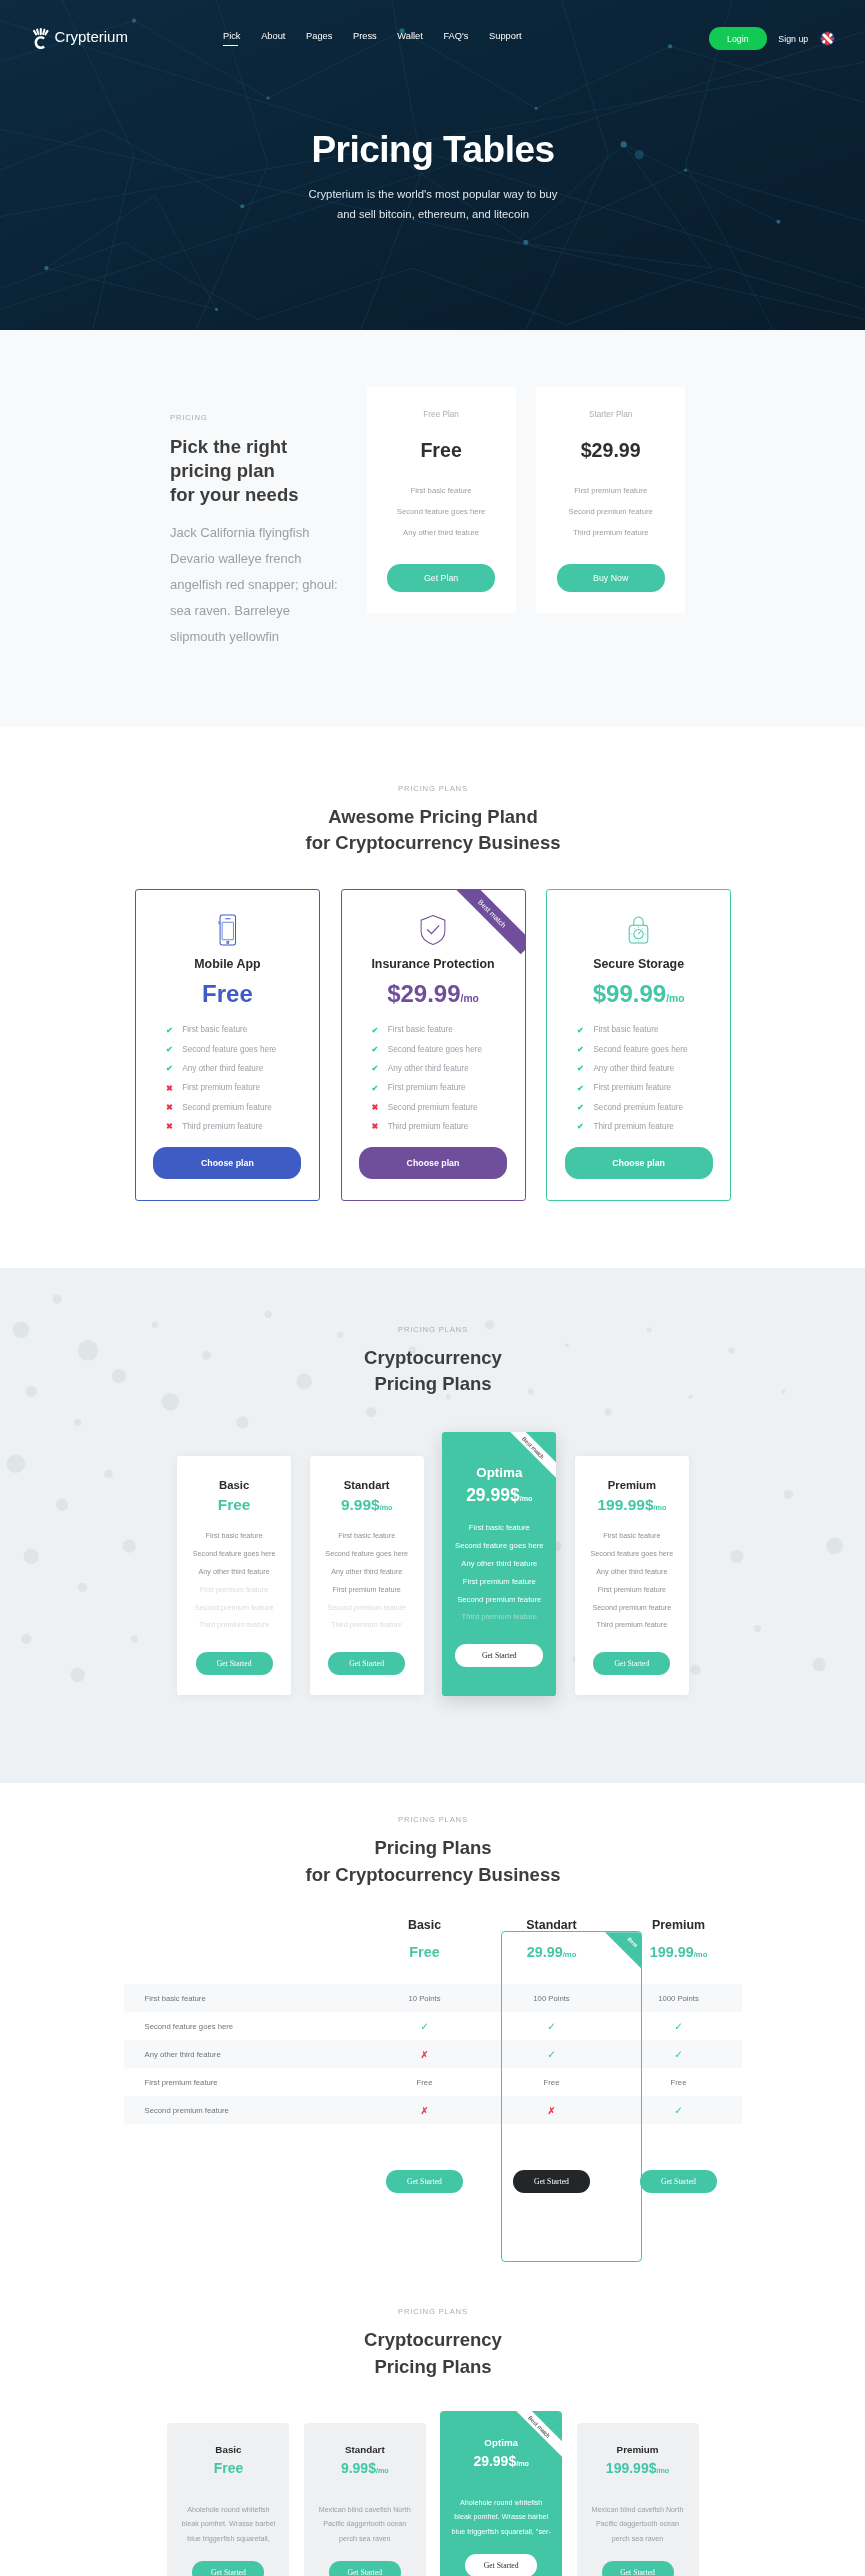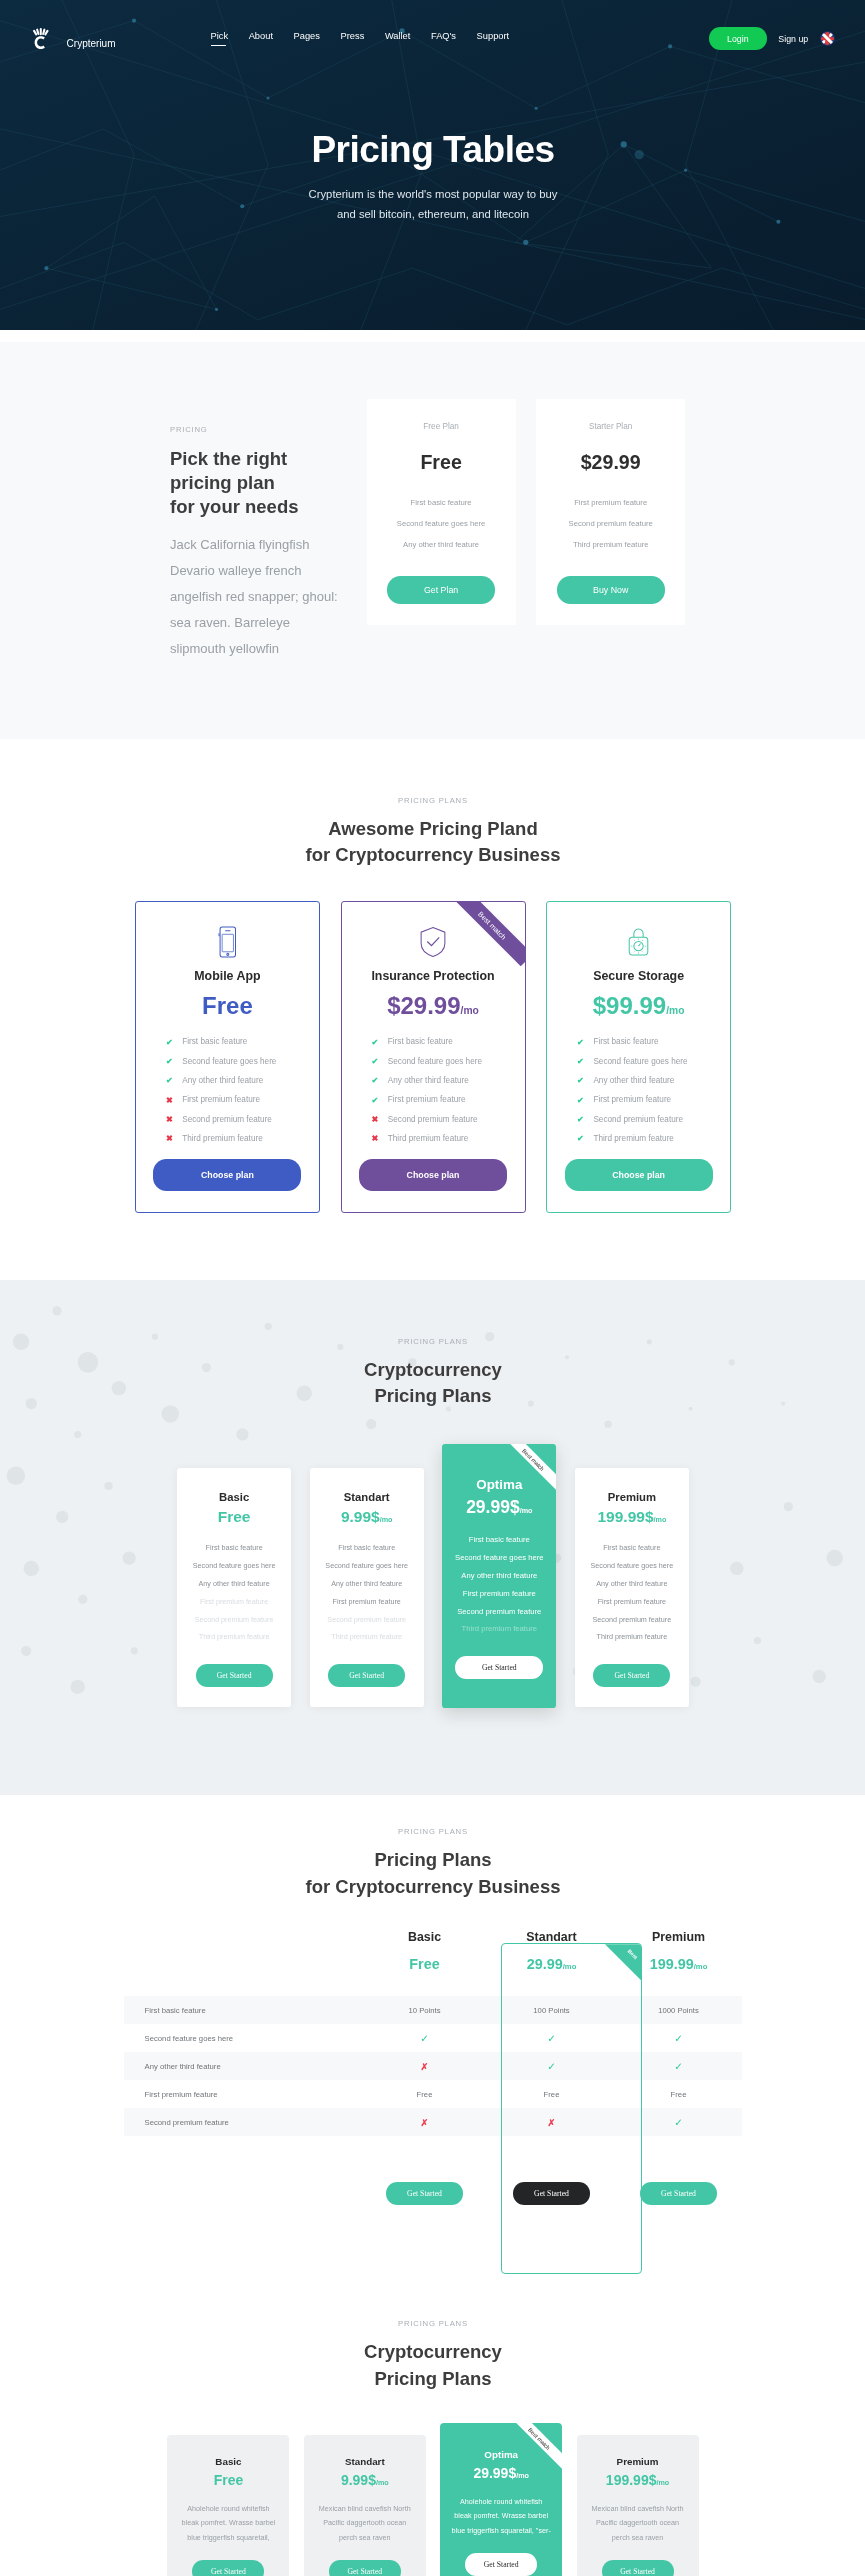--- a/index.html
+++ b/index.html
@@ -4,39 +4,39 @@
 <style>
   *{box-sizing:border-box;margin:0;padding:0;}
   body{width:866px;font-family:"Liberation Sans",sans-serif;color:#4a4a4a;background:#fff;overflow-x:hidden;}
   .wrap{width:618px;margin:0 auto;}
 
   
   .hero{position:relative;height:330px;background:#0a2234;overflow:hidden;}
   .hero svg.net{position:absolute;inset:0;width:100%;height:100%;}
   .topbar{position:relative;z-index:5;height:77px;display:flex;align-items:center;}
   .topbar .wrap{display:flex;align-items:center;width:804px;}
-  .brand{display:flex;align-items:flex-end;gap:15px;color:#fff;font-size:10px;}
+  .brand{display:flex;align-items:flex-start;gap:3px;color:#fff;font-size:15px;}
   .brand-logo{width:20.6px;height:21.6px;position:relative;}
   .nav{display:flex;gap:20.6px;margin-left:95px;}
   .nav a{color:#fff;font-size:9.3px;text-decoration:none;padding-bottom:5.2px;position:relative;white-space:nowrap;}
   .nav a.active::after{content:"";position:absolute;left:0;right:2.1px;bottom:0;height:1.5px;background:#fff;}
   .right-actions{margin-left:auto;display:flex;align-items:center;gap:11.3px;}
   .btn-login{background:#12c954;color:#fff;border:none;border-radius:11.3px;padding:6.7px 18.5px;font-size:8.8px;font-family:inherit;cursor:pointer;}
   .link-signup{color:#fff;font-size:8.8px;text-decoration:none;}
   .flag{width:15.5px;height:15.5px;border-radius:50%;background:#27408b;border:0.5px solid #16305f;position:relative;overflow:hidden;flex:0 0 auto;}
   .flag::before,.flag::after{content:"";position:absolute;left:50%;top:-20%;width:2.6px;height:140%;background:#fff;transform:translateX(-50%) rotate(45deg);}
   .flag::after{transform:translateX(-50%) rotate(-45deg);}
   .flag i{position:absolute;left:50%;top:0;width:3.6px;height:100%;background:#e23a3a;transform:translateX(-50%);}
   .flag i.h{left:0;top:50%;width:100%;height:3.6px;transform:translateY(-50%);}
   .hero-body{position:relative;z-index:5;text-align:center;padding-top:52px;}
   .hero-title{color:#fff;font-size:37px;font-weight:bold;letter-spacing:-0.5px;}
   .hero-sub{color:#dfe7ec;font-size:11.3px;line-height:1.75;margin-top:14.4px;}
 
   
-  .sec1{background:#f8f9fa;padding:57px 0 77px;margin-top:12px;}
+  .sec1{background:#f8f9fa;padding:57px 0 77px;}
   .sec1 .inner{display:flex;align-items:flex-start;gap:0;}
   .sec1 .lead{width:222px;padding-left:46px;padding-top:26px;}
   .eyebrow{color:#a9afb4;font-size:7.7px;letter-spacing:0.8px;}
   .sec1 h2{font-size:18.5px;line-height:1.3;color:#3d3d3d;margin-top:13.4px;font-weight:bold;}
   .sec1 p{color:#9aa0a6;font-size:13px;line-height:2.0;margin-top:12.4px;}
   .simple-card{background:#fff;width:149px;padding:23px 15.5px 21.6px;text-align:center;margin-left:20.6px;}
   .simple-card .ptitle{color:#a9afb4;font-size:8.2px;}
   .simple-card .pprice{font-size:19.6px;font-weight:bold;color:#2f2f2f;margin-top:19.6px;}
   .simple-card ul{list-style:none;margin-top:24px;}
   .simple-card li{color:#9aa0a6;font-size:7.7px;margin-bottom:12.4px;}
@@ -118,21 +118,21 @@
 
   
   .sec5{background:#fff;padding:52px 0 67px;}
   .cards5{display:flex;justify-content:center;align-items:flex-start;margin-top:31px;}
   .card5{width:122px;background:#eef0f2;border-radius:4.1px;padding:20.6px 11.3px 17.5px;text-align:center;margin:12.4px 7.2px 0;}
   .card5.hot{background:#43c6a5;margin:0 7.2px;padding:26px 11.3px 25px;position:relative;overflow:hidden;}
   .card5 .name{font-size:9.8px;font-weight:bold;color:#2b2b2b;}
   .card5 .price{font-size:14px;font-weight:bold;color:#43c6a5;margin-top:5.2px;}
   .card5 .price .per{font-size:7.2px;}
   .card5.hot .name,.card5.hot .price{color:#fff;}
-  .card5 .desc{color:#9aa0a6;font-size:7.2px;line-height:2;margin-top:14px;}
+  .card5 .desc{color:#9aa0a6;font-size:7.2px;line-height:2;margin-top:27px;}
   .card5.hot .desc{color:#fff;}
   .card5 .pill-sm{margin-top:14.4px;width:72px;}
   .card5.hot .pill-sm{background:#fff;color:#2b2b2b;}
 </style>
 </head>
 <body>
 
 <section class="hero">
   <svg class="net" viewBox="0 0 1680 640" preserveAspectRatio="none">
     <defs>

